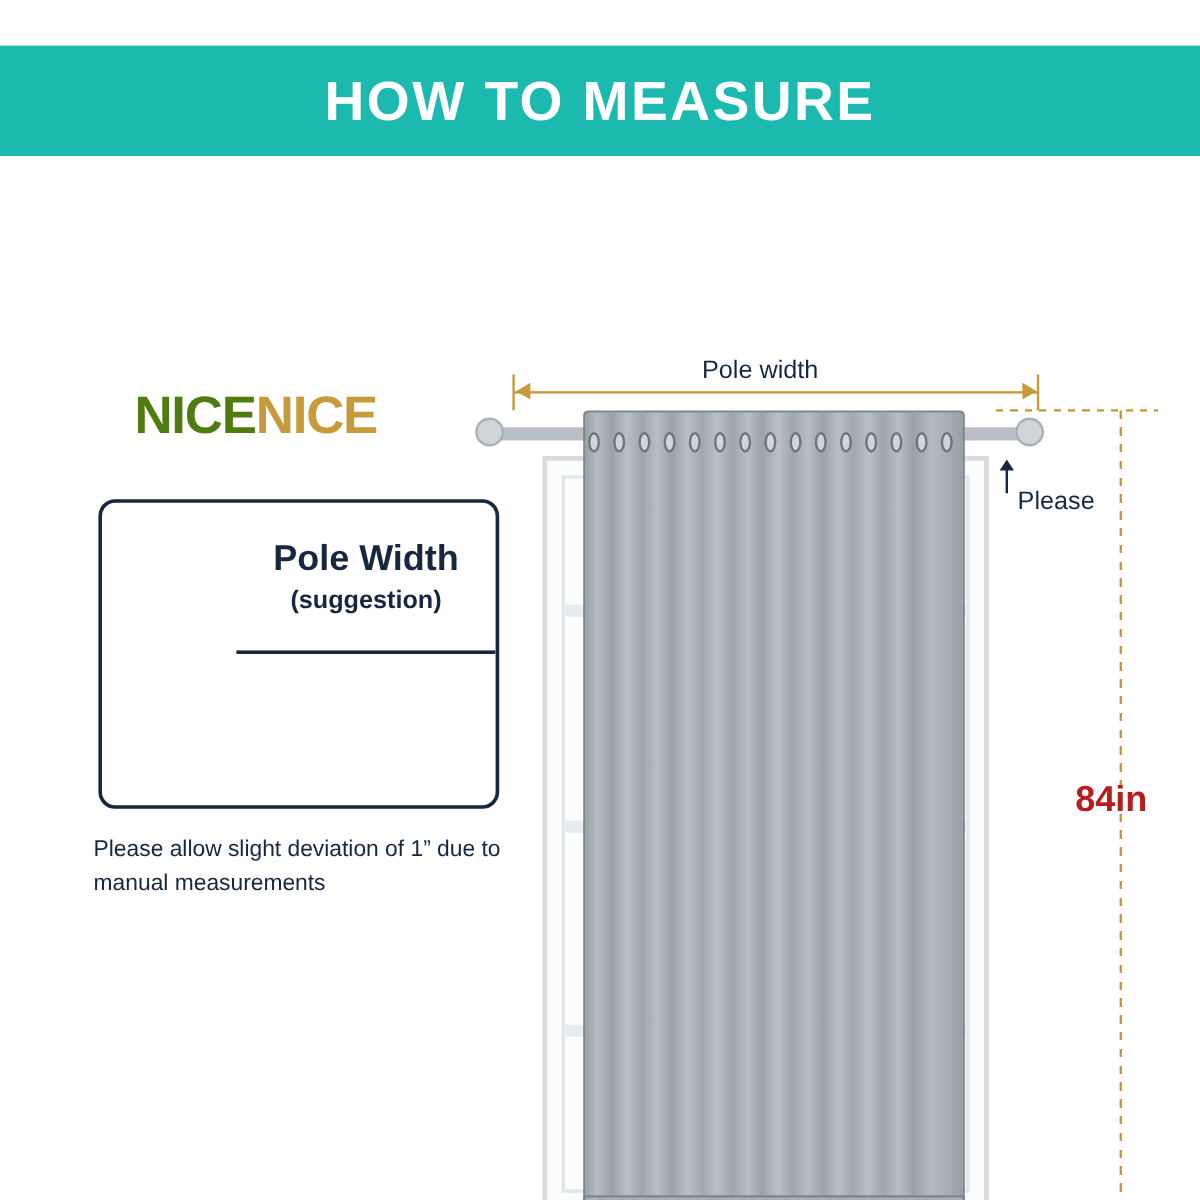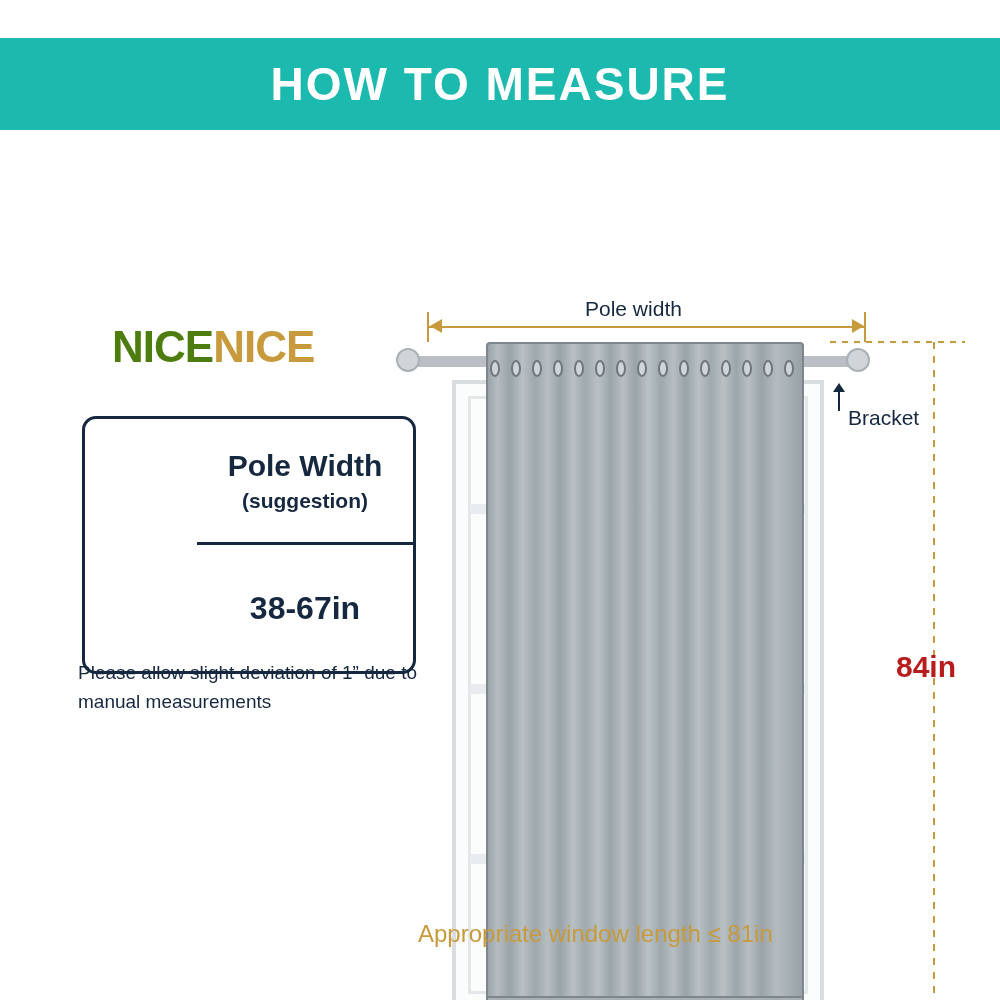--- a/index.html
+++ b/index.html
@@ -63,21 +63,21 @@
     color:#16283f;
   }
   .spec-cell-top .t1{font-size:30px;font-weight:bold;}
   .spec-cell-top .t2{font-size:21px;font-weight:bold;margin-top:6px;text-align:center;}
   .spec-cell-bottom{
     position:absolute;left:0;top:50%;width:100%;height:50%;
     display:flex;align-items:center;justify-content:center;
     color:#16283f;font-size:32px;font-weight:bold;
   }
   .note{
-    position:absolute;left:78px;top:659px;width:360px;
+    position:absolute;left:78px;top:694px;width:360px;
     color:#16283f;font-size:19px;line-height:1.5;
   }
 
   
   .diagram{position:absolute;left:0;top:130px;width:1000px;height:870px;}
 
   
   .polewidth-label{
     position:absolute;left:585px;top:167px;
     color:#16283f;font-size:21px;font-weight:500;
@@ -195,21 +195,20 @@
   <div class="brand">
     <span class="nice">NICE</span><span class="town">NICE</span>
   </div>
 
   <div class="spec-table">
     <div class="spec-right">
       <div class="spec-cell-top">
         <div class="t1">Pole Width</div>
         <div class="t2">(suggestion)</div>
       </div>
-      <div class="spec-cell-bottom">38-67in</div>
     </div>
   </div>
 
   <div class="note">Please allow slight deviation of 1” due to manual measurements</div>
 
   <div class="diagram">
 
     <div class="window-frame">
       <div class="window-inner"></div>
       <div class="mullion" style="top:120px"></div>
@@ -249,19 +248,18 @@
     <div class="tick-r"></div>
     <div class="arrow-left"></div>
     <div class="arrow-right"></div>
 
     <div class="guide-top"></div>
     <div class="dim-v"></div>
 
     <div class="dim-v-label">84in</div>
 
     <div class="bracket-arrow"></div>
-    <div class="bracket-label">Bracket</div>
-
-    <div class="len-note">Appropriate window length ≤ 81in</div>
+    <div class="bracket-label">Please</div>
+
 
   </div>
 
 </div>
 
 </body></html>

